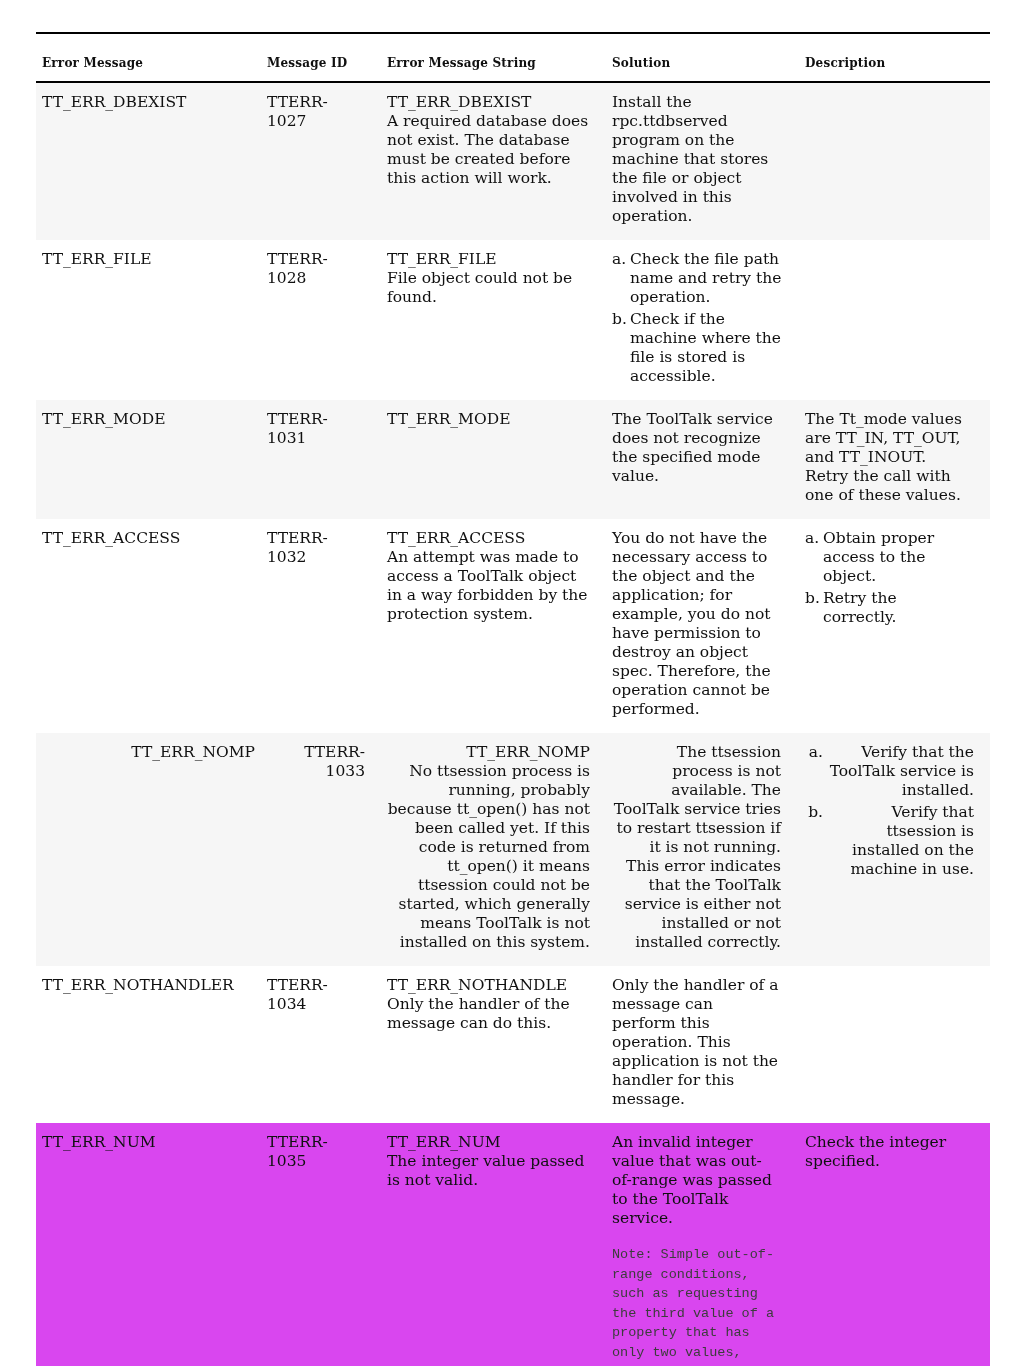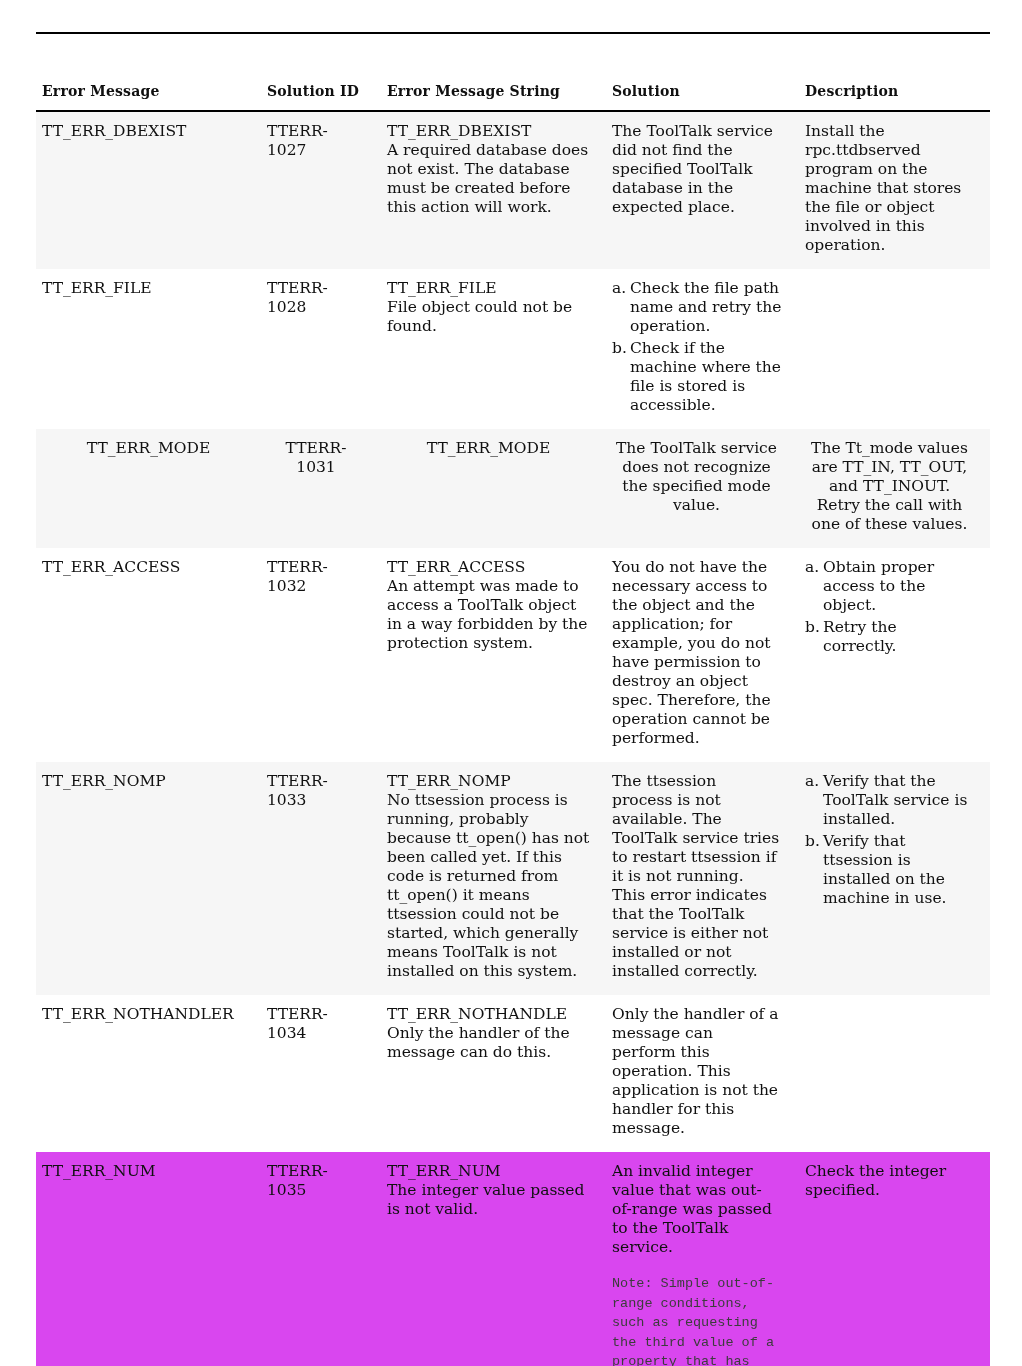--- a/index.html
+++ b/index.html
@@ -21,24 +21,23 @@
   }
   .grid-row {
     display: grid;
     grid-template-columns: 229px 120px 225px 193px 187px;
   }
   .header-row {
     border-bottom: 2px solid #000;
   }
   .header-cell {
     font-weight: bold;
-    font-size: 14px;
-    padding: 10px 8px 11px 2px;
+    font-size: 12px;
+    padding: 22px 8px 11px 2px;
     letter-spacing: 0.2px;
-    margin-top: 39px;
   }
   .header-cell.first { padding-left: 6px; }
   .cell {
     font-size: 15.5px;
     line-height: 19px;
     padding: 10px 20px 14px 2px;
   }
   .cell.c1 { padding-left: 6px; padding-right: 10px; }
   .cell.c4 { padding-right: 22px; }
   .cell.c5 { padding-right: 16px; }
@@ -61,37 +60,36 @@
     color: #3c3c3c;
   }
 </style>
 </head>
 <body>
 
 <div class="doc-table">
 
   <div class="grid-row header-row">
     <div class="header-cell first">Error Message</div>
-    <div class="header-cell">Solution ID</div>
+    <div class="header-cell">Message ID</div>
     <div class="header-cell">Error Message String</div>
     <div class="header-cell">Solution</div>
     <div class="header-cell">Description</div>
   </div>
 
   <div class="grid-row shaded" style="background: rgb(246, 246, 246);">
     <div class="cell c1">TT_ERR_DBEXIST</div>
     <div class="cell c2">
       <span>TTERR-</span><br>
       <span>1027</span>
     </div>
     <div class="cell c3">
       <div>TT_ERR_DBEXIST</div>
       <div>A required database does not exist. The database must be created before this action will work.</div>
     </div>
-    <div class="cell c4">The ToolTalk service did not find the specified ToolTalk database in the expected place.</div>
     <div class="cell c5">Install the rpc.ttdbserved program on the machine that stores the file or object involved in this operation.</div>
   </div>
 
   <div class="grid-row">
     <div class="cell c1">TT_ERR_FILE</div>
     <div class="cell c2">
       <span>TTERR-</span><br>
       <span>1028</span>
     </div>
     <div class="cell c3">
@@ -103,21 +101,21 @@
         <span class="sol-marker">a.</span>
         <span class="sol-body">Check the file path name and retry the operation.</span>
       </div>
       <div class="sol-item">
         <span class="sol-marker">b.</span>
         <span class="sol-body">Check if the machine where the file is stored is accessible.</span>
       </div>
     </div>
   </div>
 
-  <div class="grid-row shaded" style="background: rgb(246, 246, 246); text-align: center;">
+  <div class="grid-row shaded" style="background: rgb(246, 246, 246);">
     <div class="cell c1">TT_ERR_MODE</div>
     <div class="cell c2">
       <span>TTERR-</span><br>
       <span>1031</span>
     </div>
     <div class="cell c3">
       <div>TT_ERR_MODE</div>
     </div>
     <div class="cell c4">The ToolTalk service does not recognize the specified mode value.</div>
     <div class="cell c5">The Tt_mode values are TT_IN, TT_OUT, and TT_INOUT. Retry the call with one of these values.</div>
@@ -139,21 +137,21 @@
         <span class="sol-marker">a.</span>
         <span class="sol-body">Obtain proper access to the object.</span>
       </div>
       <div class="sol-item">
         <span class="sol-marker">b.</span>
         <span class="sol-body">Retry the correctly.</span>
       </div>
     </div>
   </div>
 
-  <div class="grid-row shaded" style="background: rgb(246, 246, 246);">
+  <div class="grid-row shaded" style="background: rgb(246, 246, 246); text-align: right;">
     <div class="cell c1">TT_ERR_NOMP</div>
     <div class="cell c2">
       <span>TTERR-</span><br>
       <span>1033</span>
     </div>
     <div class="cell c3">
       <div>TT_ERR_NOMP</div>
       <div>No ttsession process is running, probably because tt_open() has not been called yet. If this code is returned from tt_open() it means ttsession could not be started, which generally means ToolTalk is not installed on this system.</div>
     </div>
     <div class="cell c4">The ttsession process is not available. The ToolTalk service tries to restart ttsession if it is not running. This error indicates that the ToolTalk service is either not installed or not installed correctly.</div>

